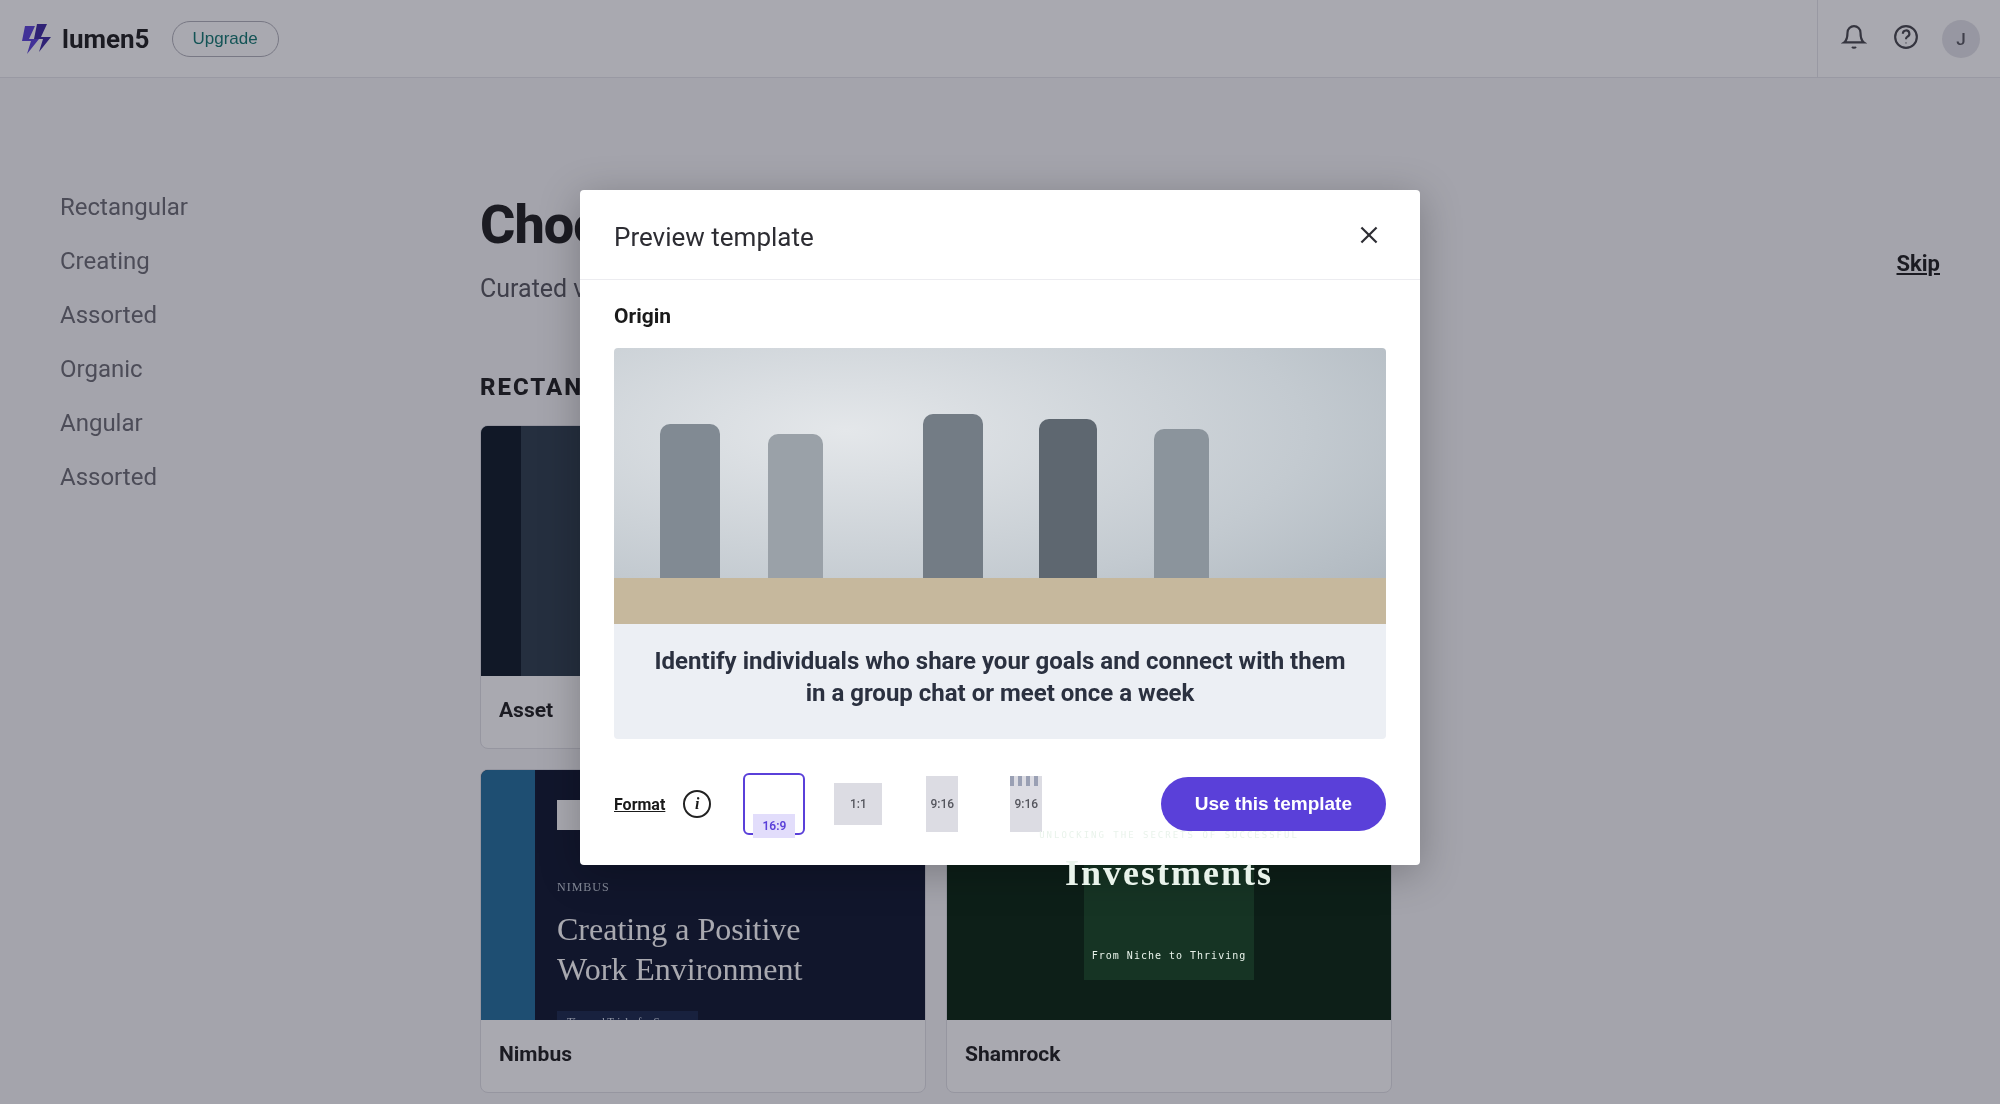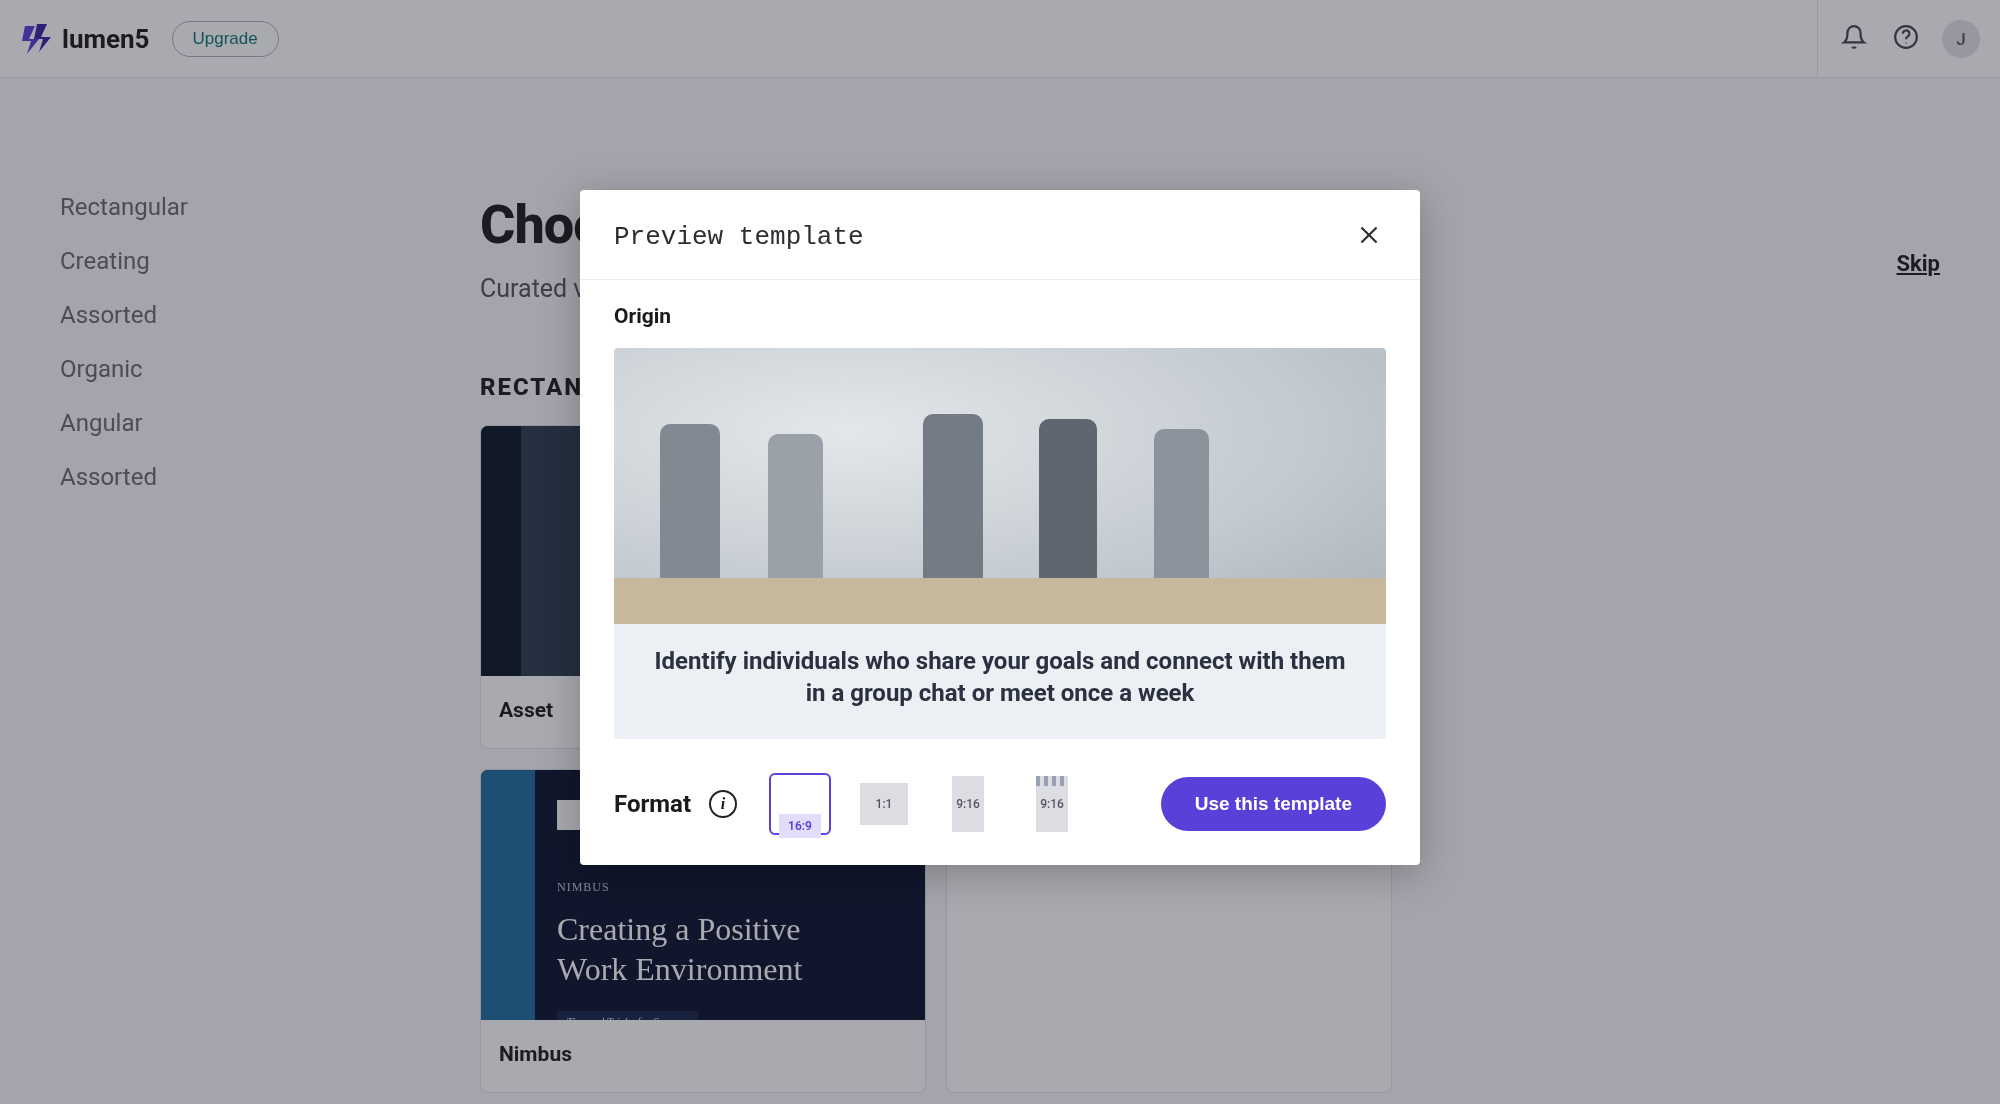--- a/index.html
+++ b/index.html
@@ -224,21 +224,20 @@
   .modal-header {
     display: flex;
     align-items: center;
     padding: 28px 34px 24px;
     border-bottom: 1px solid #ececf0;
   }
   .modal-title {
     font-size: 26px;
     color: #2d2d33;
     font-weight: 400;
-    font-family: Liberation Mono, monospace;
   }
   .modal-close {
     margin-left: auto;
     background: transparent;
     border: none;
     cursor: pointer;
     color: #2d2d33;
     padding: 4px;
   }
   .modal-body {
@@ -288,22 +287,23 @@
     line-height: 1.32;
   }
 
   .modal-footer {
     display: flex;
     align-items: center;
     gap: 18px;
     margin-top: 34px;
   }
   .format-label {
-    font-size: 24px;
-    font-weight: 700;
+    font-size: 16px;
+    font-weight: 700;
+    text-decoration: underline;
   }
   .info-icon {
     width: 28px;
     height: 28px;
     border: 2px solid #222;
     border-radius: 50%;
     display: flex;
     align-items: center;
     justify-content: center;
     font-size: 16px;
@@ -449,20 +449,25 @@
               <span>Creating a Positive</span><br>
               <span>Work Environment</span>
             </h3>
             <span class="sub">Tips and Tricks for Success</span>
           </div>
         </div>
         <div class="template-caption">Nimbus</div>
       </div>
 
       <div class="template-card">
+        <div class="template-thumb thumb-shamrock">
+          <div class="kicker2">UNLOCKING THE SECRETS OF SUCCESSFUL</div>
+          <h3>Investments</h3>
+          <div class="sub2">From Niche to Thriving</div>
+        </div>
         <div class="template-caption">Shamrock</div>
       </div>
 
     </div>
   </div>
 </div>
 
 <div class="backdrop"></div>
 
 <div class="modal">

